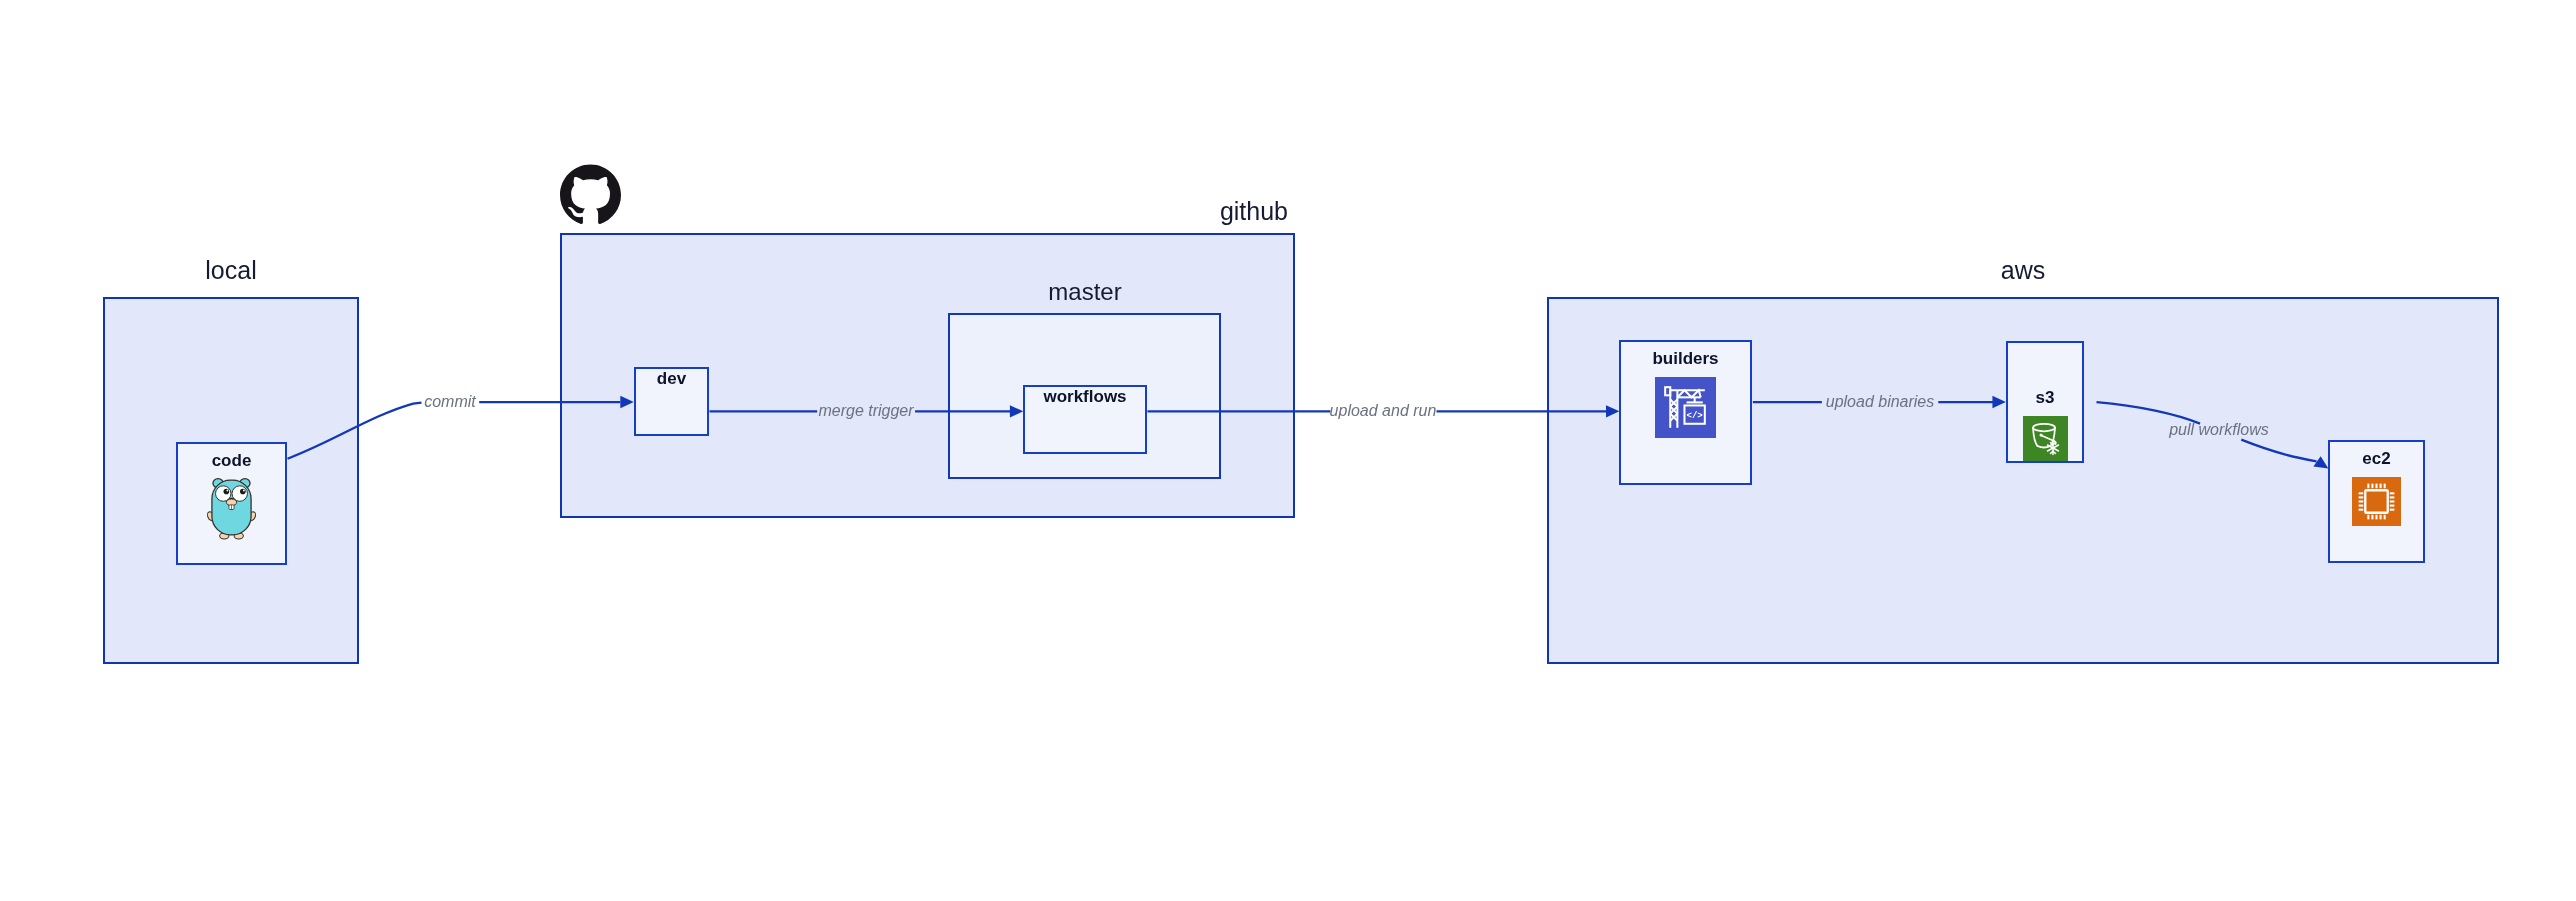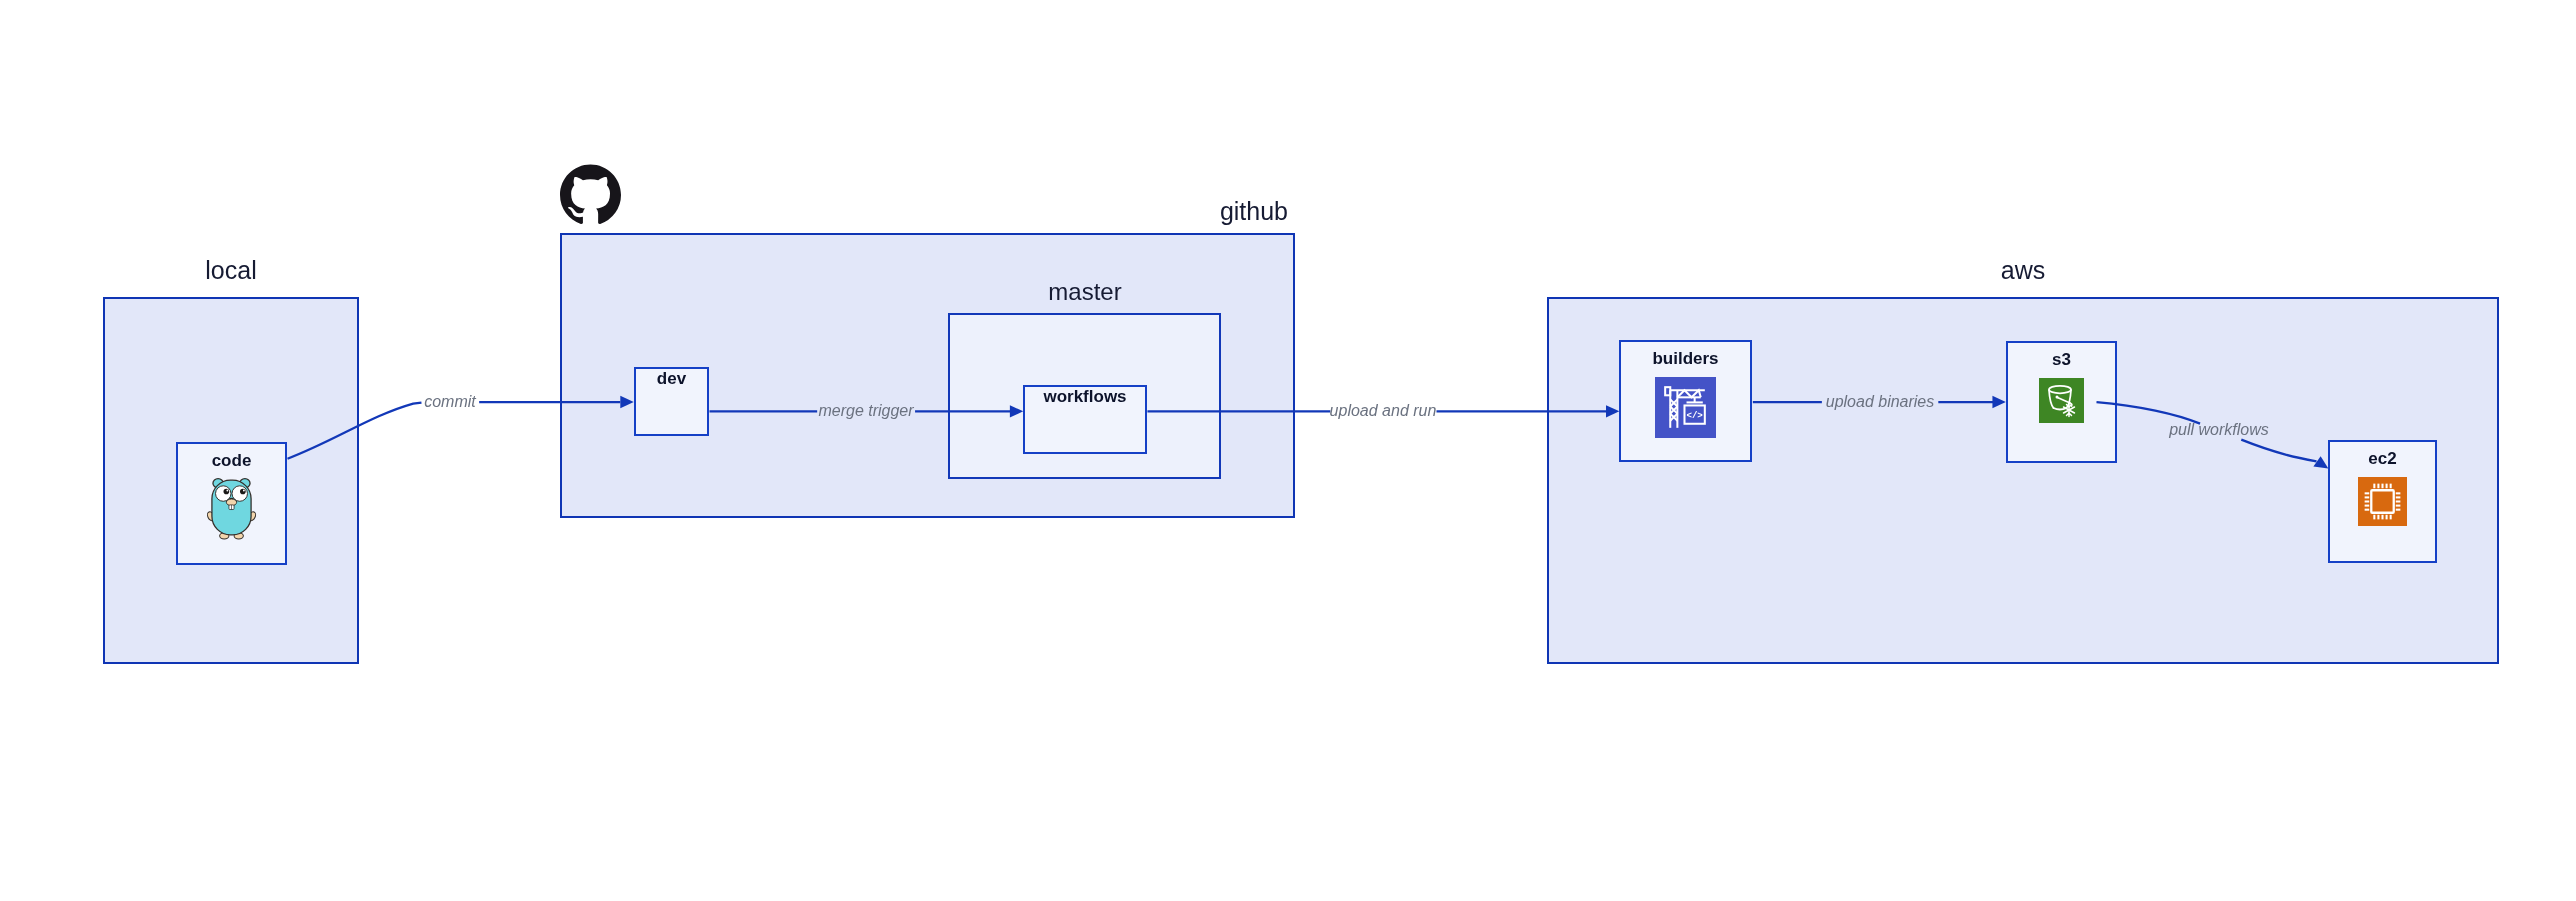--- a/index.html
+++ b/index.html
@@ -125,21 +125,21 @@
   </div>
 
   <div class="node center" style="left:634px;top:367px;width:75px;height:69px;">
     <span class="node-label">dev</span>
   </div>
 
   <div class="node center" style="left:1023px;top:385px;width:124px;height:69px;">
     <span class="node-label">workflows</span>
   </div>
 
-  <div class="node pad-top" style="left:1619px;top:340px;width:133px;height:122px;">
+  <div class="node pad-top" style="left:1619px;top:340px;width:133px;height:145px;">
     <span class="node-label">builders</span>
     <span class="icon-wrap">
       <svg width="61" height="61" viewBox="0 0 120 120" aria-hidden="true">
         <rect x="0" y="0" width="120" height="120" fill="#4453c7"></rect>
         <g stroke="#ffffff" stroke-width="4" fill="none">
           <rect x="20" y="20" width="10" height="16"></rect>
           <line x1="30" y1="26" x2="98" y2="26"></line>
           <line x1="44" y1="40" x2="90" y2="40"></line>
           <path d="M44 40 L58 26 L72 40 L86 26 L90 40"></path>
           <line x1="30" y1="26" x2="30" y2="100"></line>
@@ -147,21 +147,21 @@
           <path d="M30 44 L44 58 M44 44 L30 58 M30 58 L44 72 M44 58 L30 72 M30 72 L44 86 M44 72 L30 86"></path>
           <line x1="78" y1="40" x2="78" y2="50"></line>
           <line x1="62" y1="50" x2="94" y2="50"></line>
           <rect x="58" y="56" width="40" height="36"></rect>
         </g>
         <text x="78" y="81" font-family="Liberation Mono, DejaVu Sans Mono, monospace" font-size="18" font-weight="bold" fill="#ffffff" text-anchor="middle">&lt;/&gt;</text>
       </svg>
     </span>
   </div>
 
-  <div class="node pad-top" style="left:2006px;top:341px;width:111px;height:122px;">
+  <div class="node pad-top" style="left:2006px;top:341px;width:78px;height:122px;justify-content:flex-end;">
     <span class="node-label">s3</span>
     <span class="icon-wrap">
       <svg width="45" height="45" viewBox="0 0 90 90" aria-hidden="true">
         <rect x="0" y="0" width="90" height="90" fill="#3e8624"></rect>
         <g stroke="#ffffff" stroke-width="3.5" fill="none" stroke-linecap="round">
           <ellipse cx="42" cy="23" rx="22" ry="7.5"></ellipse>
           <path d="M20 24 C21 40 24 54 29 60"></path>
           <path d="M64 24 C63 40 60 54 55 60"></path>
           <path d="M29 60 Q42 66 55 60"></path>
           <line x1="37" y1="39" x2="62" y2="50"></line>
@@ -172,21 +172,21 @@
           <line x1="60" y1="51" x2="60" y2="77"></line>
           <line x1="49" y1="58" x2="71" y2="70"></line>
           <line x1="71" y1="58" x2="49" y2="70"></line>
           <path d="M55 53 L60 58 L65 53"></path>
           <path d="M55 75 L60 70 L65 75"></path>
         </g>
       </svg>
     </span>
   </div>
 
-  <div class="node pad-top" style="left:2328px;top:440px;width:109px;height:123px;">
+  <div class="node pad-top" style="left:2328px;top:440px;width:97px;height:123px;">
     <span class="node-label">ec2</span>
     <span class="icon-wrap">
       <svg width="49" height="49" viewBox="0 0 96 96" aria-hidden="true">
         <rect x="0" y="0" width="96" height="96" fill="#d8690f"></rect>
         <rect x="26" y="26" width="44" height="44" rx="2" fill="none" stroke="#ffffff" stroke-width="4.5"></rect>
         <g fill="#ffffff">
           <rect x="30" y="13" width="4" height="9"></rect>
             <rect x="38" y="13" width="4" height="9"></rect>
             <rect x="46" y="13" width="4" height="9"></rect>
             <rect x="54" y="13" width="4" height="9"></rect>

